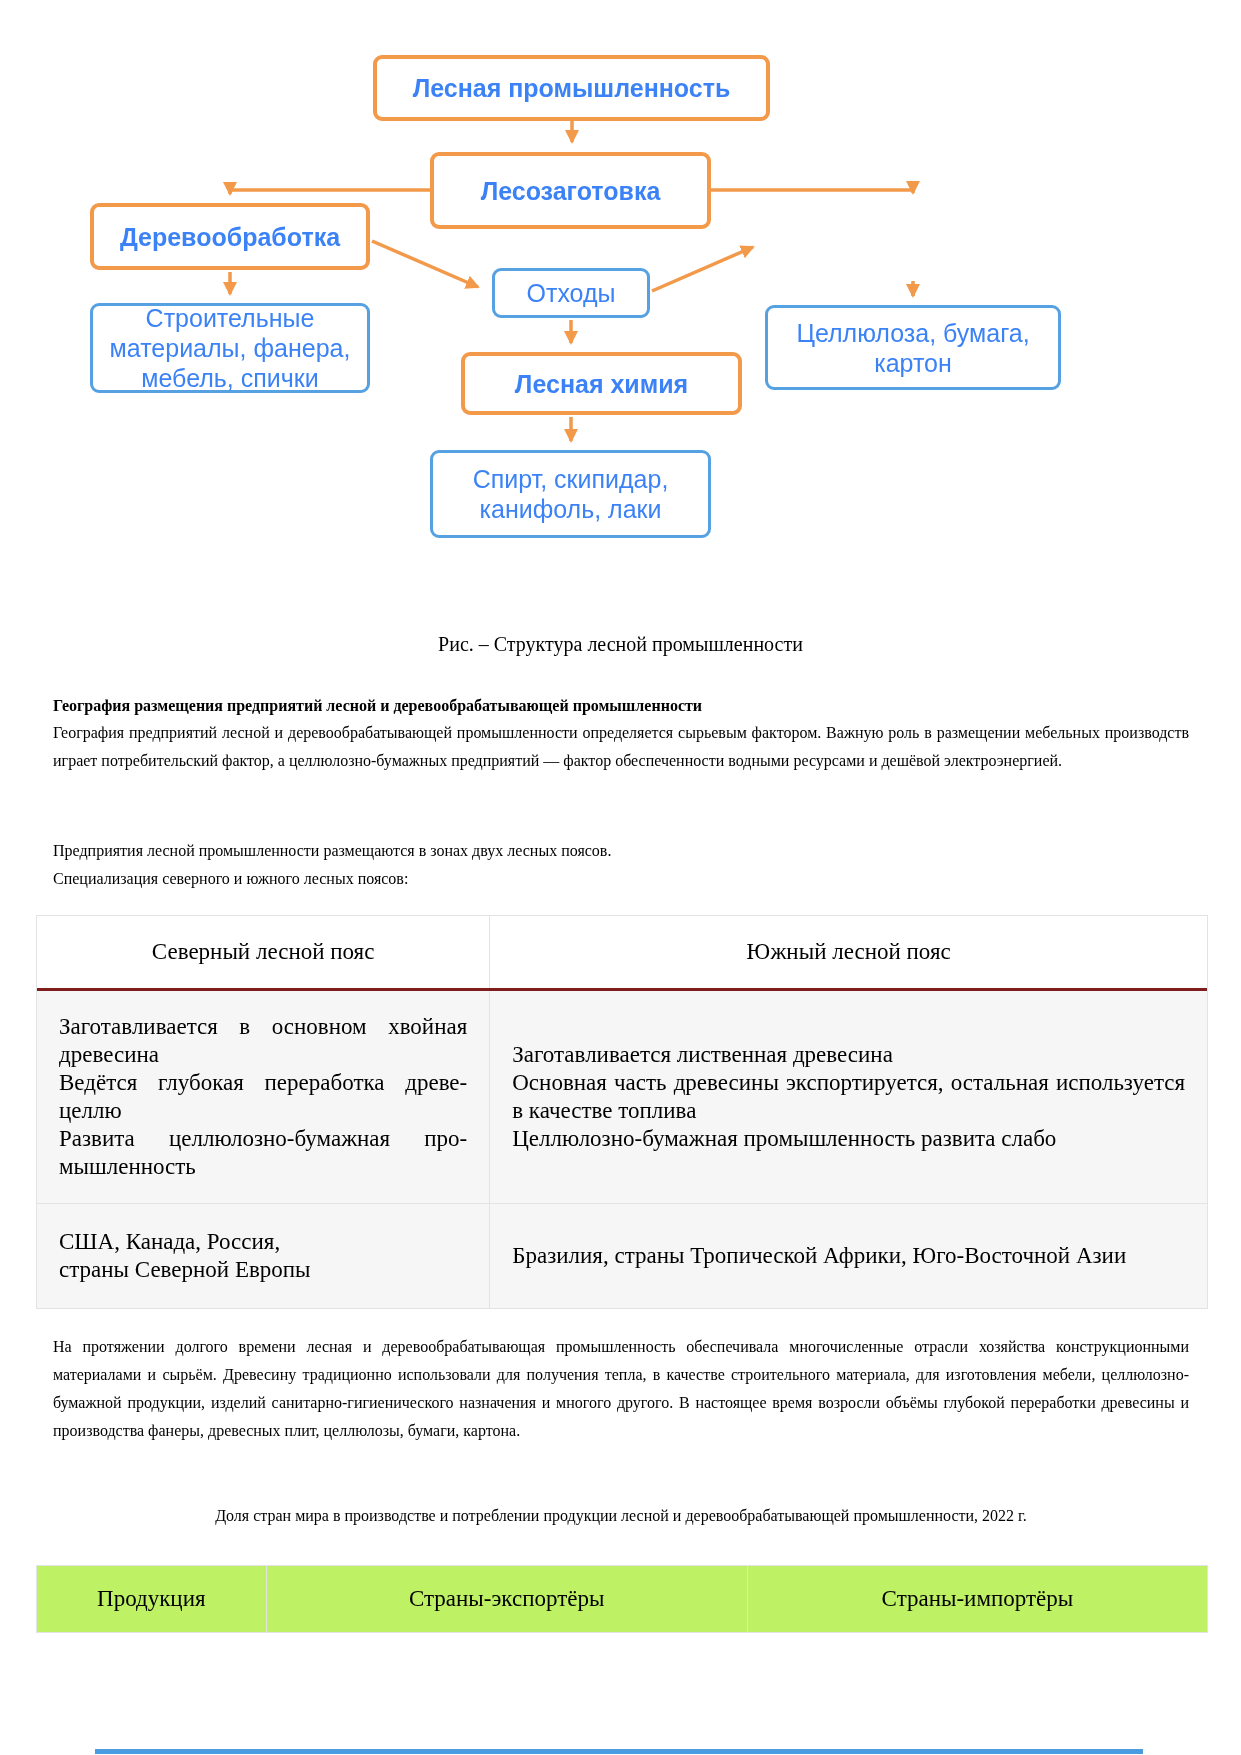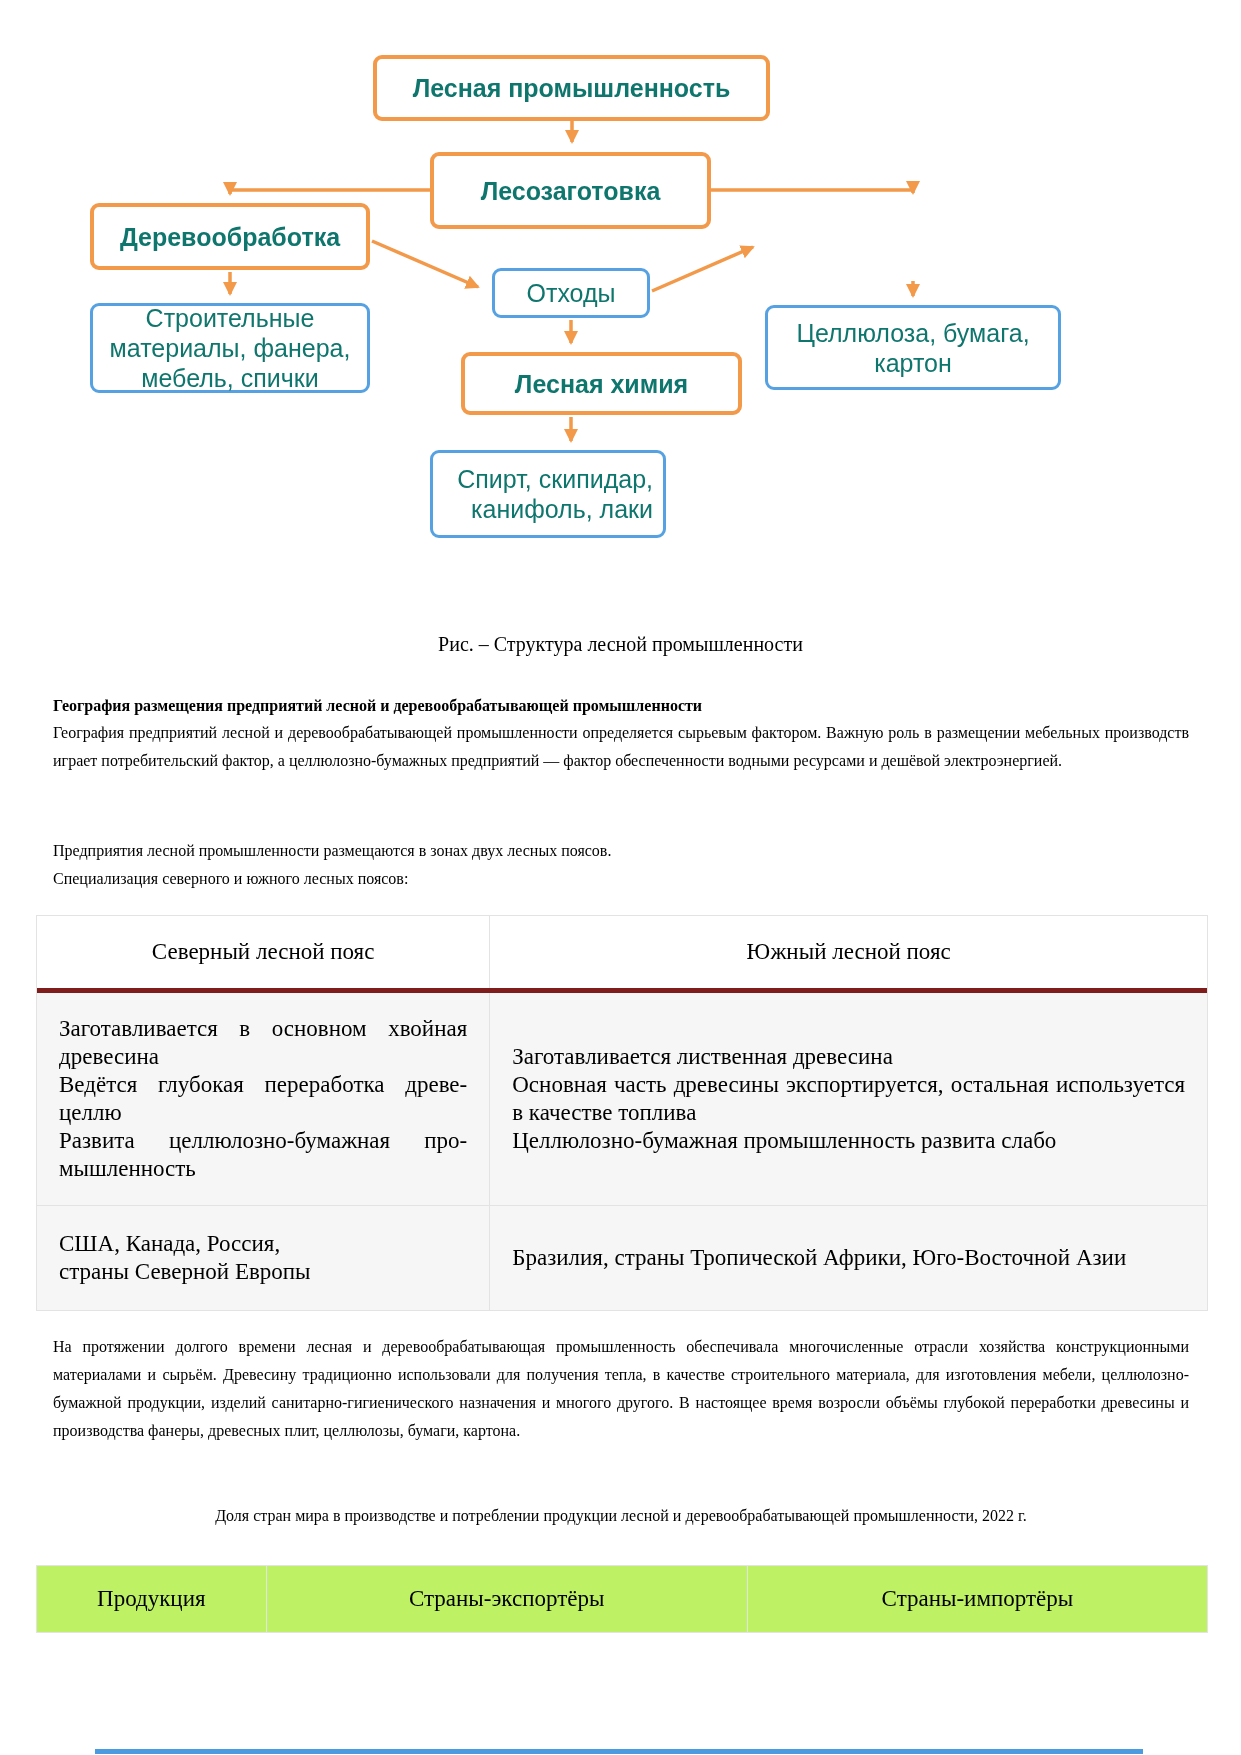--- a/index.html
+++ b/index.html
@@ -9,21 +9,21 @@
   }
 
   
   .diagram { position:absolute; left:0; top:0; width:1241px; height:620px; }
   .arrows  { position:absolute; left:0; top:0; }
   .node {
     position:absolute; box-sizing:border-box;
     display:flex; align-items:center; justify-content:center;
     text-align:center; border-radius:9px; background:#fff;
     font-family:"Liberation Sans", sans-serif; font-size:25px; line-height:1.2;
-    color:#0f766e; padding:4px 10px;
+    color:#3b82f6; padding:4px 10px;
   }
   .node.orange { border:4px solid #F2994A; font-weight:700; }
   .node.blue   { border:3px solid #55A1E2; font-weight:400; }
 
   .fig-caption {
     position:absolute; left:0; top:633px; width:1241px;
     text-align:center; font-size:20px;
   }
 
   
@@ -32,21 +32,21 @@
   .just { text-align:justify; }
   .ctr  { text-align:center; }
 
   
   .belt-table {
     position:absolute; left:36px; top:915px; width:1172px;
     box-sizing:border-box; border:1px solid #e3e3e3; background:#f6f6f6;
     font-size:23px; line-height:28px;
   }
   .bt-row { display:flex; }
-  .bt-row.head { background:#ffffff; height:72px; border-bottom:5px solid #7f1d1d; }
+  .bt-row.head { background:#ffffff; height:72px; border-bottom:3px solid #7f1d1d; }
   .bt-row.r1 { height:212px; border-bottom:1px solid #e3e3e3; }
   .bt-row.r2 { height:104px; }
   .bt-cell {
     box-sizing:border-box; display:flex; align-items:center;
     padding:6px 22px; white-space:pre-line;
   }
   .bt-c1 { width:454px; border-right:1px solid #e3e3e3; }
   .bt-c2 { width:718px; }
   .bt-row.head .bt-cell { justify-content:center; text-align:center; }
   .bt-row.r1 .bt-cell, .bt-row.r2 .bt-c2 { text-align:justify; }
@@ -105,21 +105,21 @@
 
 
     <div class="node blue" style="left:492px; top:268px; width:158px; height:50px; padding:2px 6px;">Отходы</div>
 
     <div class="node blue" style="left:90px;  top:303px; width:280px; height:90px;">Строительные материалы, фанера, мебель, спички</div>
 
     <div class="node blue" style="left:765px; top:305px; width:296px; height:85px;">Целлюлоза, бумага, картон</div>
 
     <div class="node orange" style="left:430px; top:352px; width:281px; height:63px;margin-left:31px;">Лесная химия</div>
 
-    <div class="node blue" style="left:430px; top:450px; width:236px; height:88px;text-align:right;">Спирт, скипидар, канифоль, лаки</div>
+    <div class="node blue" style="left:430px; top:450px; width:281px; height:88px;">Спирт, скипидар, канифоль, лаки</div>
   </div>
 
   <div class="fig-caption">Рис. – Структура лесной промышленности</div>
 
   <p class="txt bold" style="top:692px;">География размещения предприятий лесной и деревообрабатывающей промышленности</p>
 
   <p class="txt just" style="top:719px;">География предприятий лесной и деревообрабатывающей промышленности определяется сырьевым фактором. Важную роль в размещении мебельных производств играет потребительский фактор, а цел­люлозно-бумажных предприятий — фактор обеспеченности водными ресурсами и дешёвой электро­энергией.</p>
 
   <p class="txt" style="top:837px;">Предприятия лесной промышленности размещаются в зонах двух лесных поясов.</p>
 

